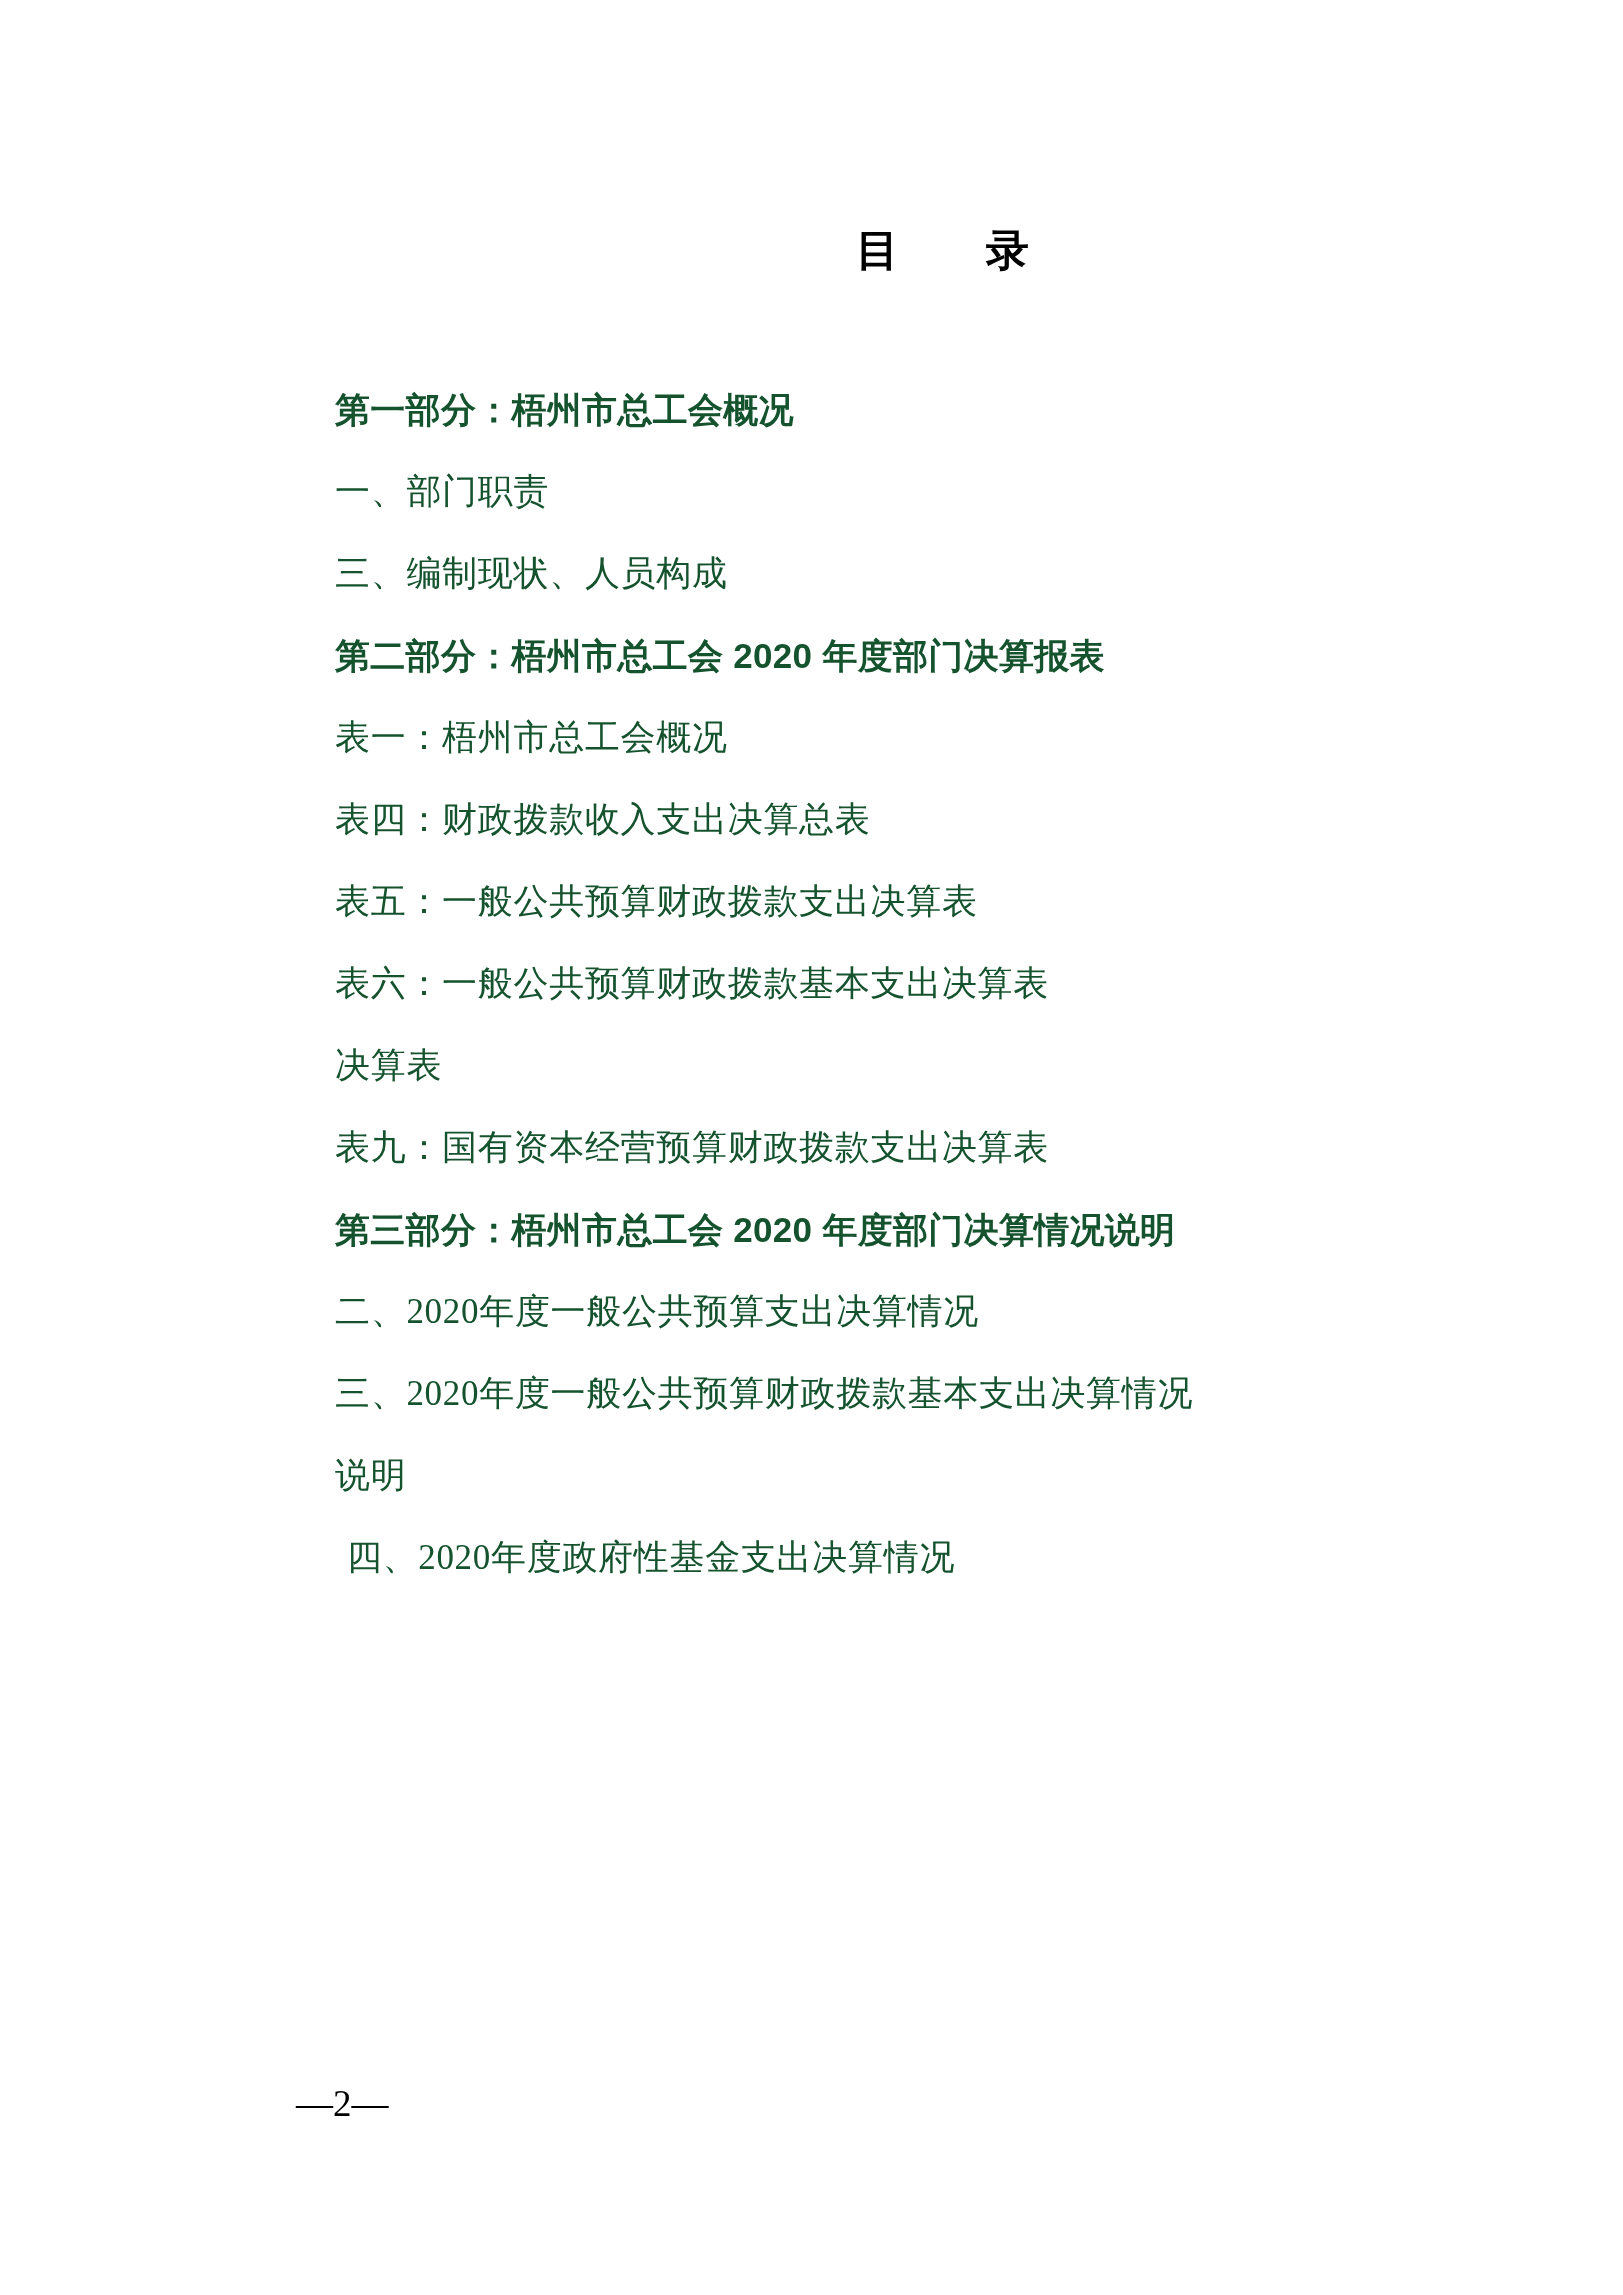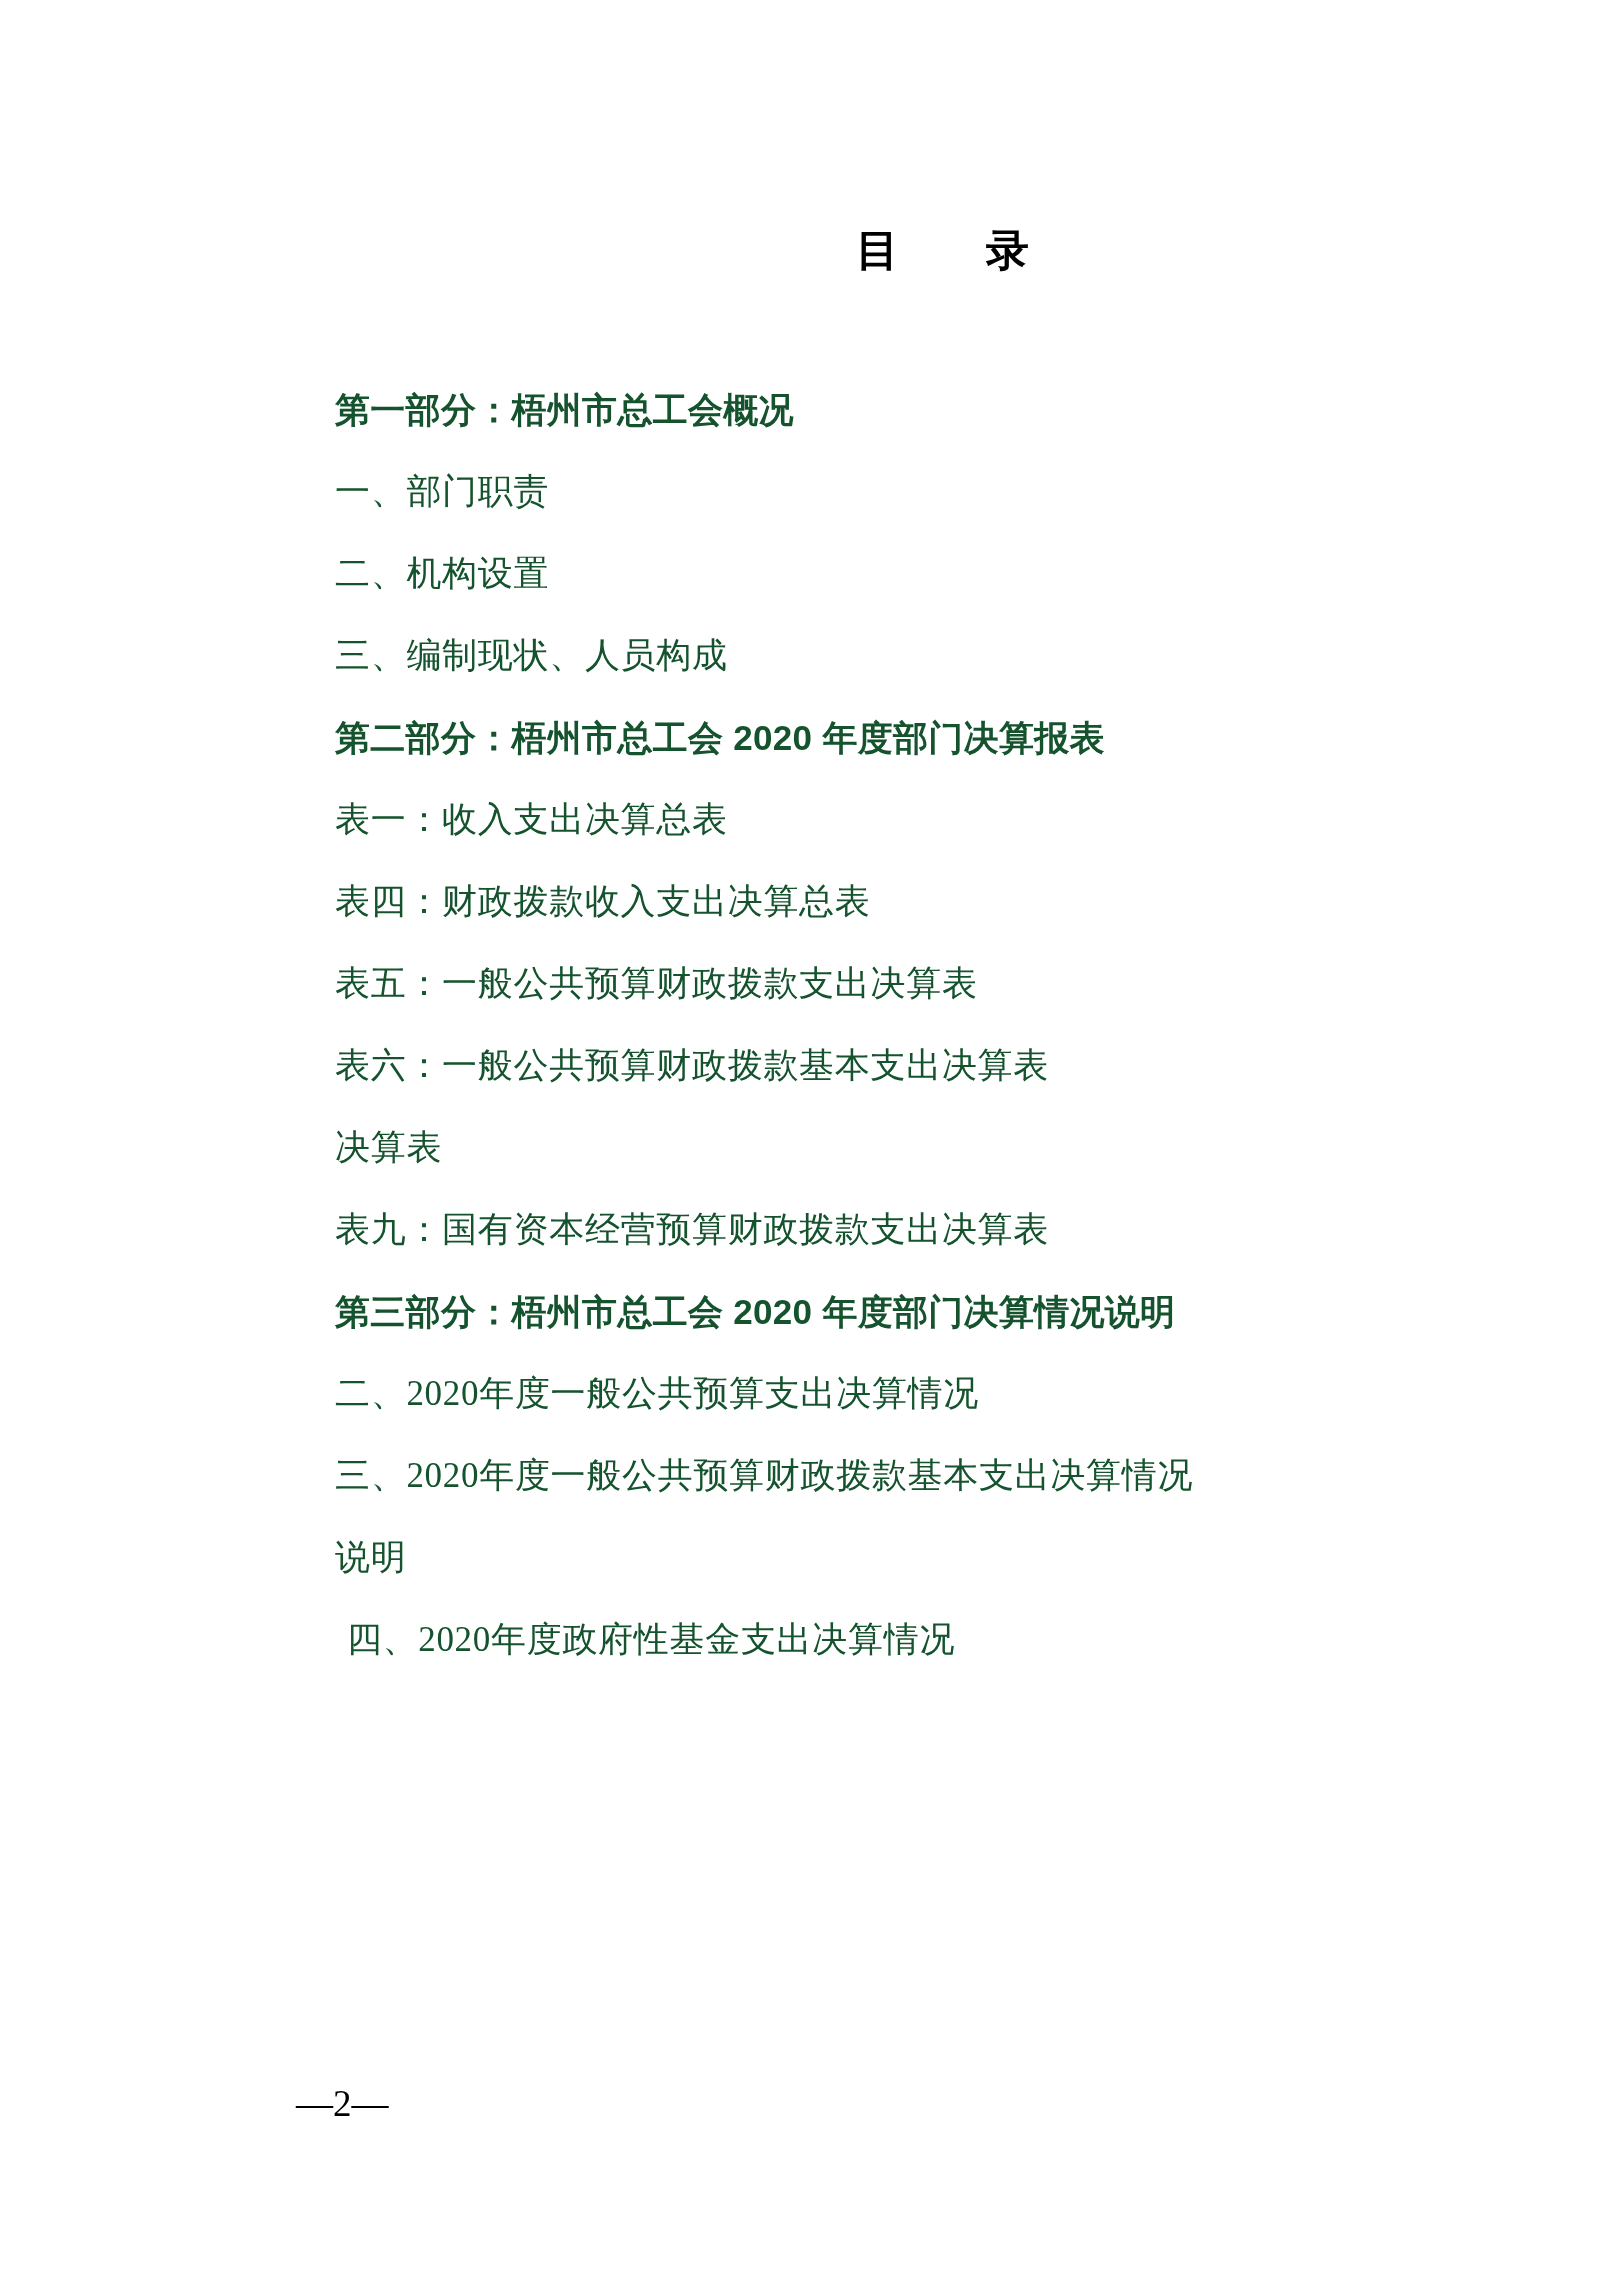--- a/index.html
+++ b/index.html
@@ -68,24 +68,23 @@
 <div class="page">
 
   <div class="doc-title">
     <span>目</span>
     <span>录</span>
   </div>
 
   <div class="toc">
       <div class="line heading">第一部分：梧州市总工会概况</div>
       <div class="line body">一、部门职责</div>
-      <div class="line body">二、机构设置</div>
       <div class="line body">三、编制现状、人员构成</div>
       <div class="line heading">第二部分：梧州市总工会 2020 年度部门决算报表</div>
-      <div class="line body">表一：收入支出决算总表</div>
+      <div class="line body">表一：梧州市总工会概况</div>
       <div class="line body">表四：财政拨款收入支出决算总表</div>
       <div class="line body">表五：一般公共预算财政拨款支出决算表</div>
       <div class="line body">表六：一般公共预算财政拨款基本支出决算表</div>
       <div class="line body">决算表</div>
       <div class="line body">表九：国有资本经营预算财政拨款支出决算表</div>
       <div class="line heading">第三部分：梧州市总工会 2020 年度部门决算情况说明</div>
       <div class="line body">二、2020年度一般公共预算支出决算情况</div>
       <div class="line body">三、2020年度一般公共预算财政拨款基本支出决算情况</div>
       <div class="line body">说明</div>
       <div class="line body indent">四、2020年度政府性基金支出决算情况</div>

